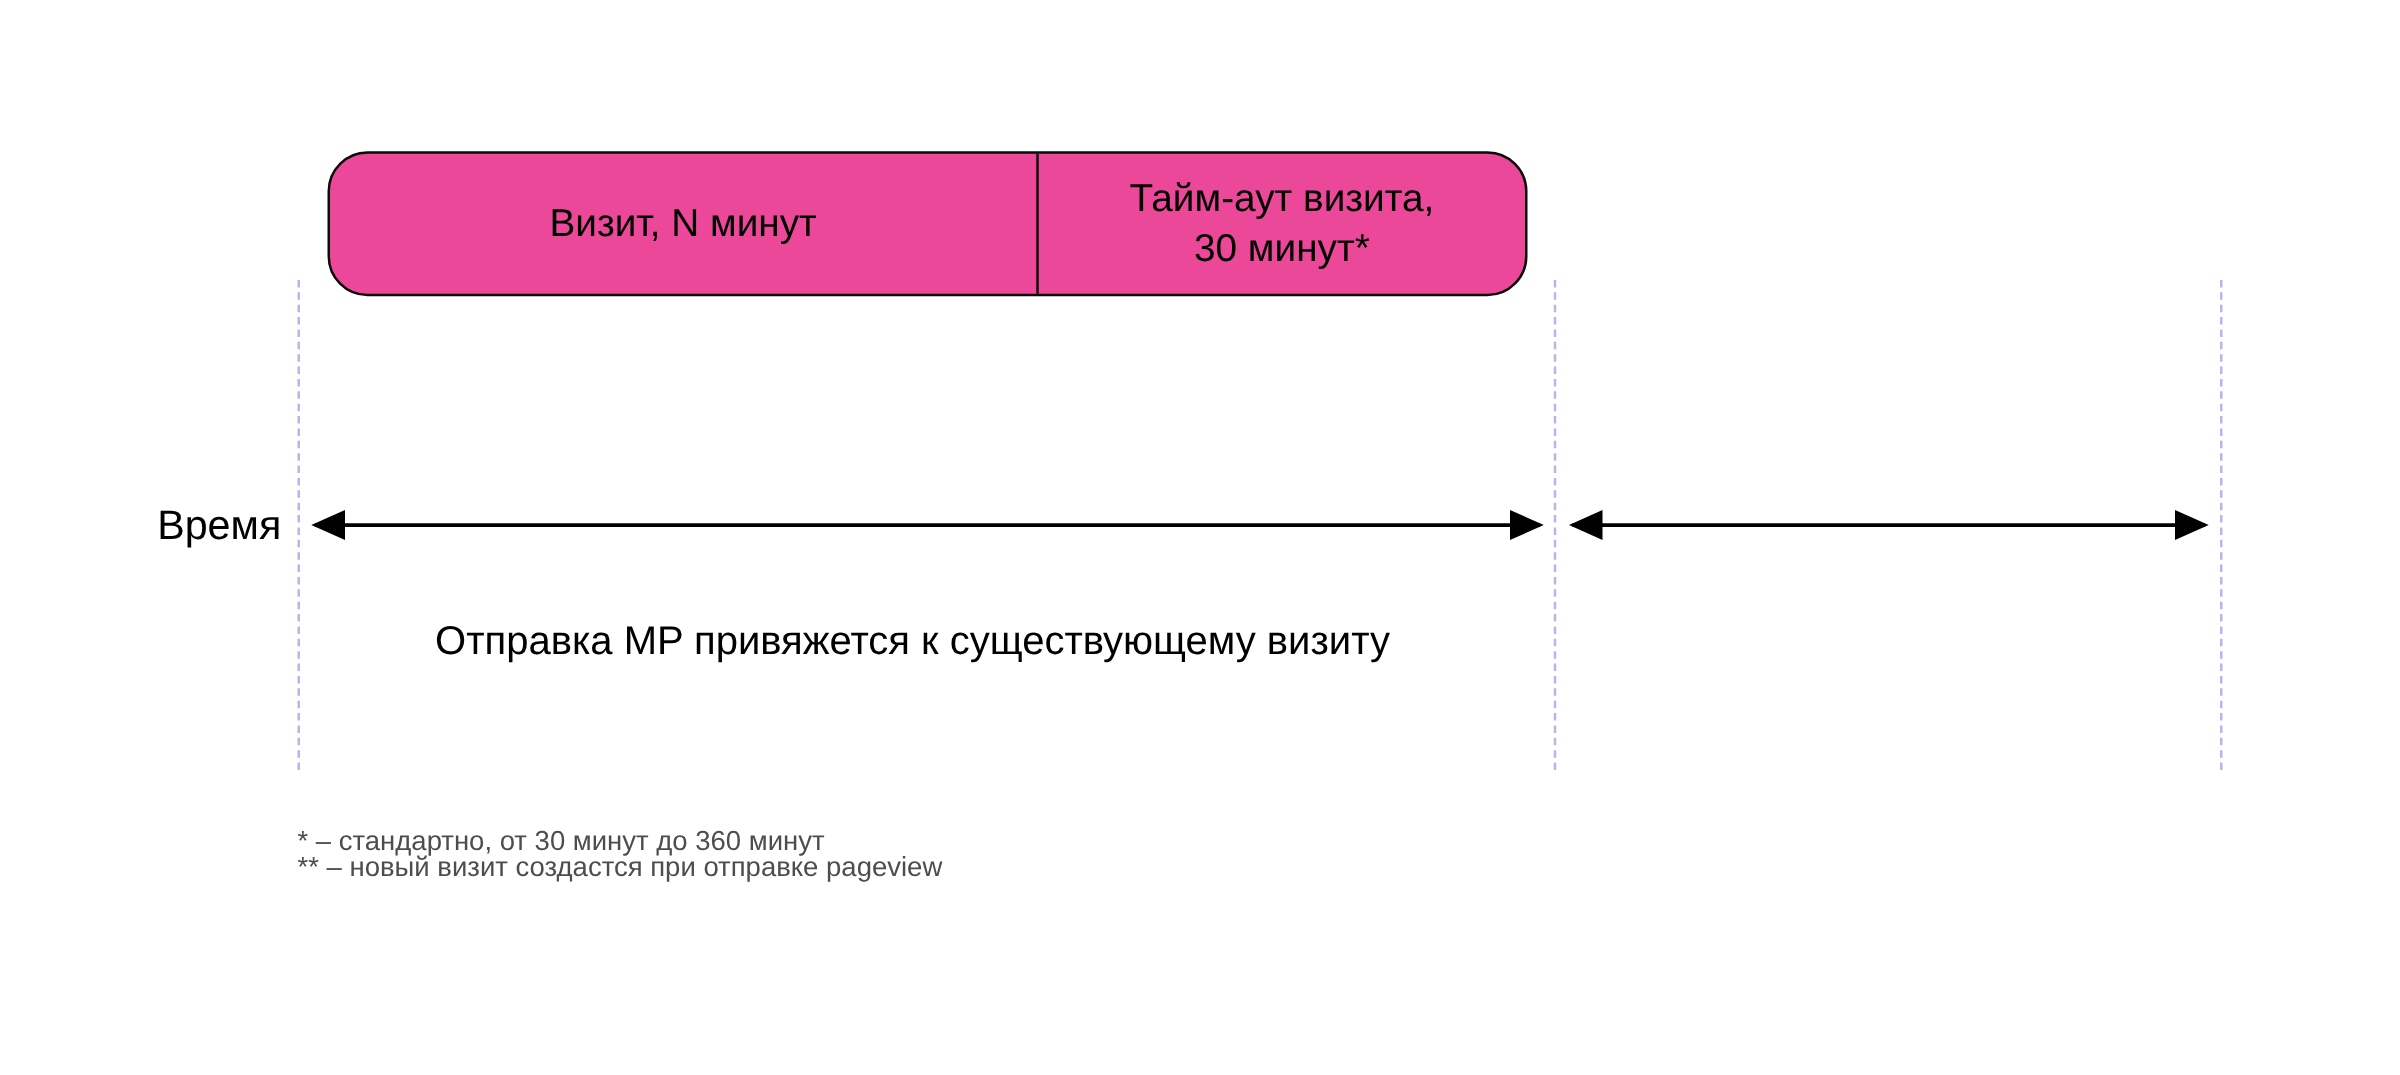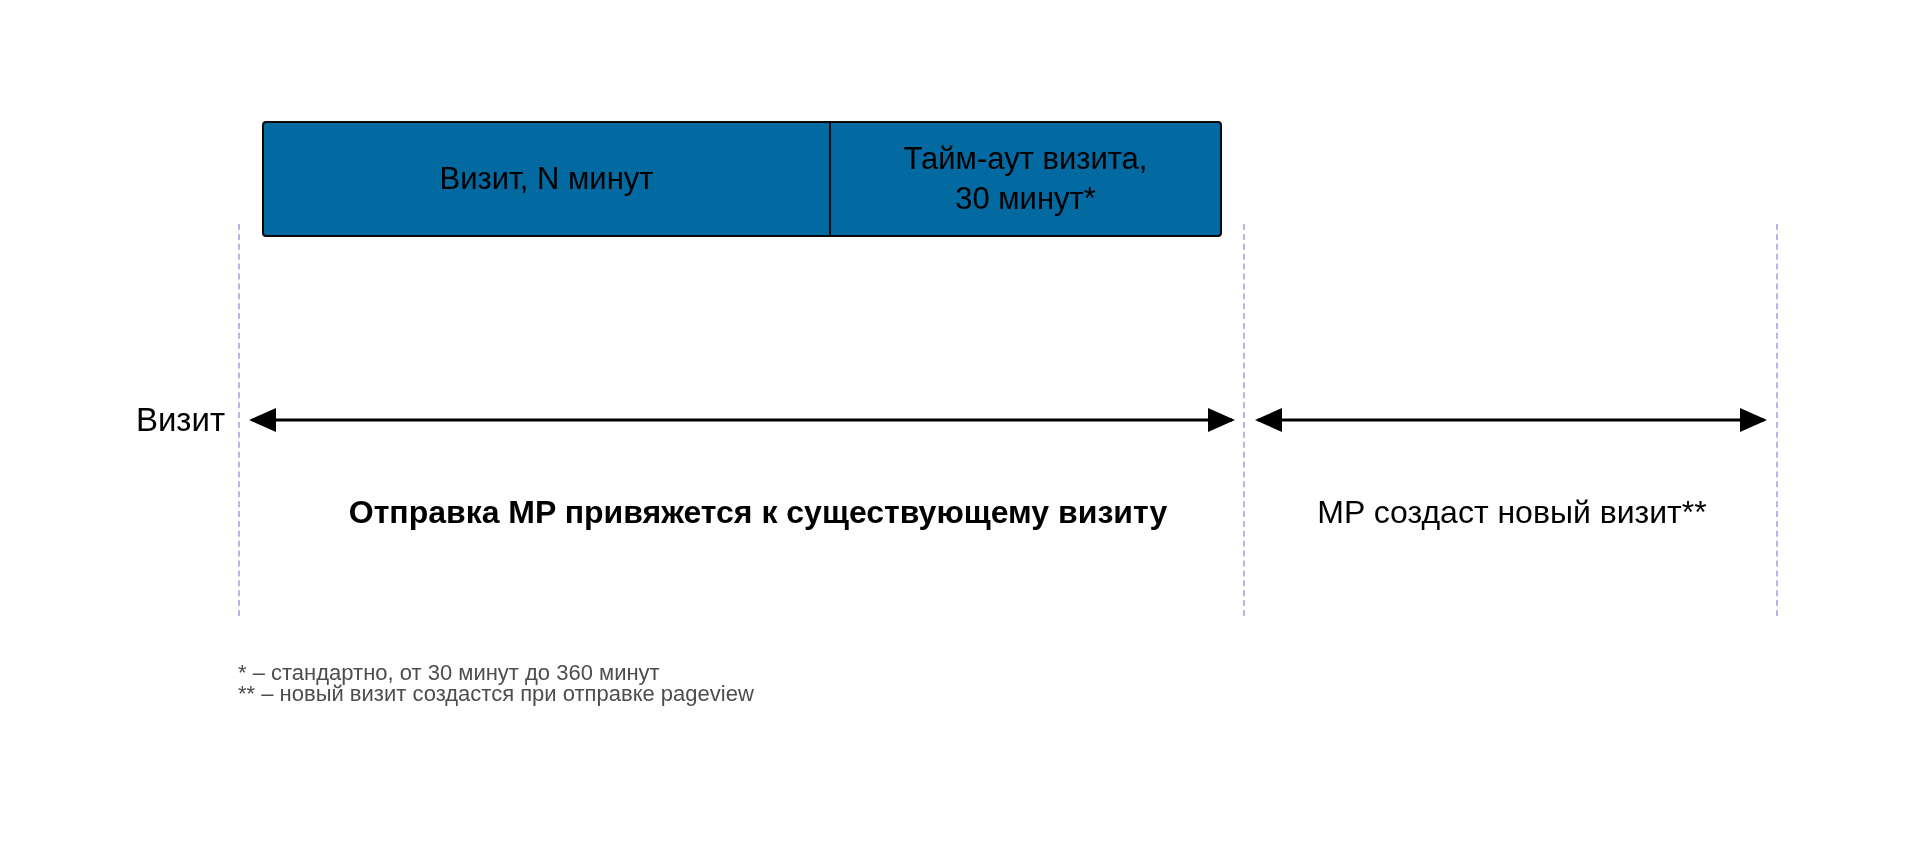--- a/index.html
+++ b/index.html
@@ -18,24 +18,24 @@
   }
 
   
   .box {
     position: absolute;
     left: 262px;
     top: 121px;
     width: 960px;
     height: 116px;
     border: 2.5px solid #0a0a0a;
-    border-radius: 4px;
+    border-radius: 32px;
     display: flex;
     box-sizing: border-box;
-    background: #0369a1;
+    background: #ec4899;
   }
   .box .cell {
     display: flex;
     flex-direction: column;
     align-items: center;
     justify-content: center;
     font-size: 31px;
     line-height: 40px;
     text-align: center;
   }
@@ -81,21 +81,21 @@
 
   
   .seg {
     position: absolute;
     top: 492px;
     font-size: 32px;
     line-height: 40px;
     text-align: center;
     color: var(--text, #000000);
   }
-  .seg.seg1 { left: 258px; width: 1000px; font-weight: bold; }
+  .seg.seg1 { left: 230px; width: 1000px; }
   .seg.seg2 { left: 1250px; width: 524px; }
 
   
   .footnote {
     position: absolute;
     left: 238px;
     font-size: 22px;
     line-height: 38px;
     color: var(--footnote-text, #4d4d4d);
   }
@@ -114,33 +114,32 @@
     <div class="cell right">
       <span>Тайм-аут визита,</span>
       <span>30 минут*</span>
     </div>
   </div>
 
   <div class="guide g1"></div>
   <div class="guide g2"></div>
   <div class="guide g3"></div>
 
-  <div class="axis-label">Визит</div>
+  <div class="axis-label">Время</div>
 
   <svg class="arrows" viewBox="0 0 1920 860" xmlns="http://www.w3.org/2000/svg">
     <defs>
       <marker id="ah" markerWidth="9" markerHeight="8" refX="8" refY="4" orient="auto-start-reverse" markerUnits="strokeWidth">
         <path d="M0,0 L9,4 L0,8 Z" fill="#000000"></path>
       </marker>
     </defs>
     <line x1="252" y1="420" x2="1232" y2="420" stroke="#000000" stroke-width="3" marker-start="url(#ah)" marker-end="url(#ah)"></line>
     <line x1="1258" y1="420" x2="1764" y2="420" stroke="#000000" stroke-width="3" marker-start="url(#ah)" marker-end="url(#ah)"></line>
   </svg>
 
   <div class="seg seg1">Отправка MP привяжется к существующему визиту</div>
 
-  <div class="seg seg2">MP создаст новый визит**</div>
 
   <div class="footnote fn1">* – стандартно, от 30 минут до 360 минут</div>
 
   <div class="footnote fn2">** – новый визит создастся при отправке pageview</div>
 
 </div>
 
 </body></html>

